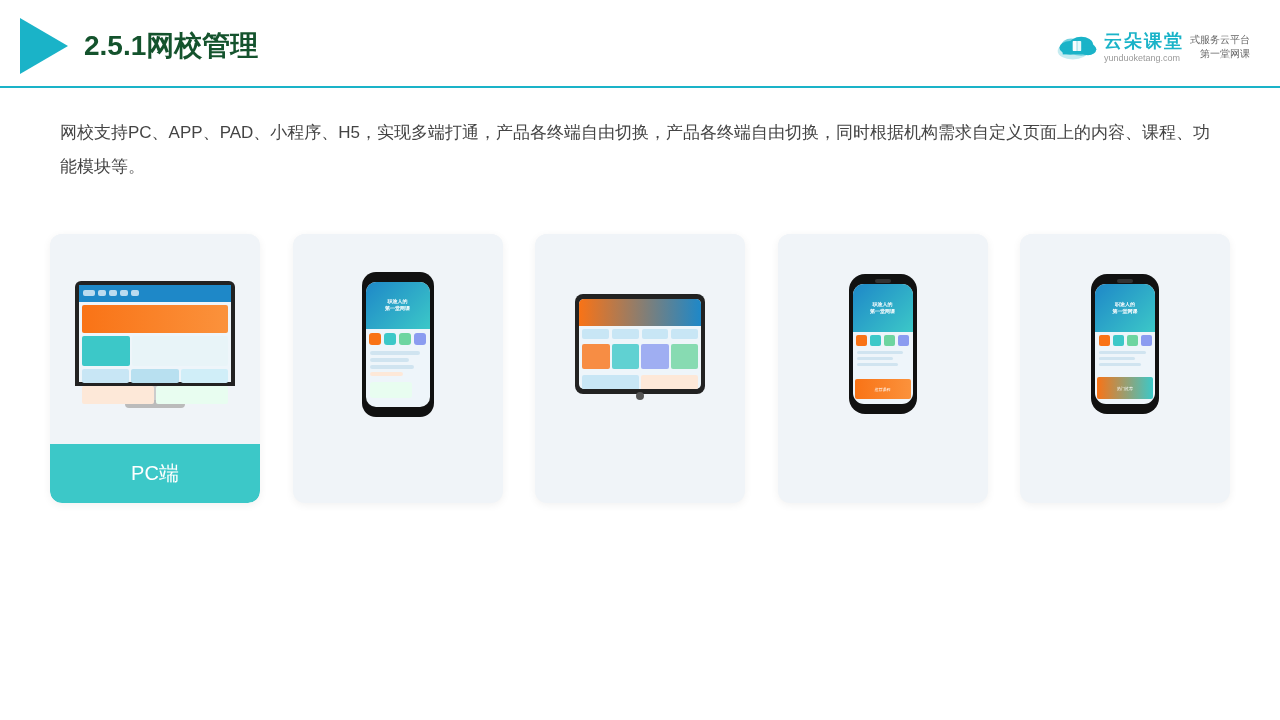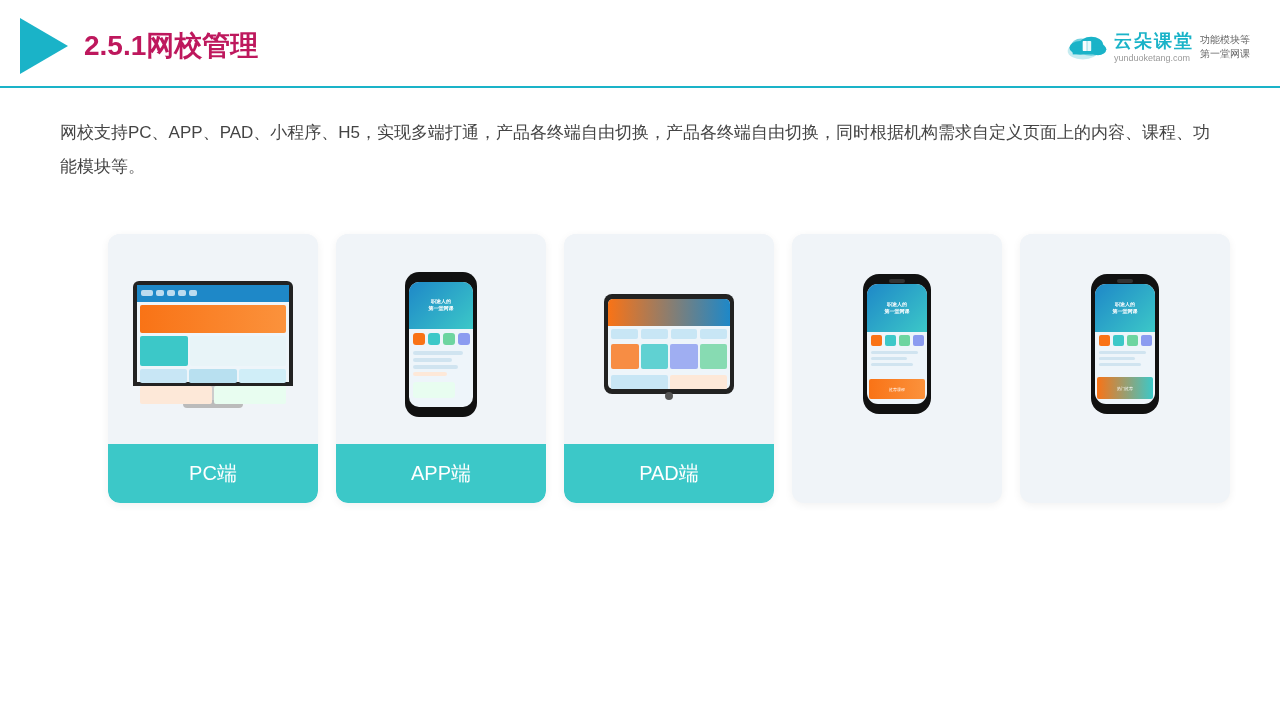--- a/index.html
+++ b/index.html
@@ -28,21 +28,21 @@
     .logo-triangle {
       width: 0;
       height: 0;
       border-style: solid;
       border-width: 28px 0 28px 48px;
       border-color: transparent transparent transparent #1ab3c8;
     }
     .page-title {
       font-size: 28px;
       font-weight: bold;
-      color: #be185d;
+      color: #14532d;
     }
     .header-right {
       display: flex;
       flex-direction: column;
       align-items: flex-start;
     }
     .brand-logo {
       display: flex;
       align-items: center;
       gap: 6px;
@@ -74,21 +74,21 @@
       padding: 28px 60px 10px 60px;
       font-size: 17px;
       color: #444;
       line-height: 2;
       font-weight: 400;
     }
 
     
     .cards-container {
       display: flex;
-      justify-content: flex-end;
+      justify-content: space-between;
       gap: 18px;
       padding: 30px 50px 20px 50px;
       margin-top: 10px;
     }
 
     .card {
       background: #f0f4f8;
       border-radius: 12px;
       width: 210px;
       display: flex;
@@ -438,21 +438,21 @@
 
         <rect x="20" y="10" width="10" height="12" rx="1" fill="white" opacity="0.9"></rect>
         <rect x="20" y="10" width="5" height="12" rx="1" fill="white" opacity="0.7"></rect>
         <line x1="25" y1="10" x2="25" y2="22" stroke="#1ab3c8" stroke-width="0.5"></line>
       </svg>
       <div>
         <div class="brand-text-main">云朵课堂</div>
         <div class="brand-url">yunduoketang.com</div>
       </div>
       <div class="brand-slogan">
-        <span>功能模块等</span><br>
+        <span>式服务云平台</span><br>
         <span>第一堂网课</span>
       </div>
     </div>
   </div>
 </div>
 
 <div class="description">网校支持PC、APP、PAD、小程序、H5，实现多端打通，产品各终端自由切换，产品各终端自由切换，同时根据机构需求自定义页面上的内容、课程、功能模块等。</div>
 
 <div class="cards-container">
 
@@ -512,21 +512,20 @@
               <div class="phone-line" style="width:90%"></div>
               <div class="phone-line" style="width:70%"></div>
               <div class="phone-line" style="width:80%"></div>
               <div class="phone-line" style="width:60%; background:#fde8d8"></div>
               <div class="phone-line" style="width:75%; background:#e8fdf0; margin-top:6px;height:16px;border-radius:3px"></div>
             </div>
           </div>
         </div>
       </div>
     </div>
-    <div class="card-label">APP端</div>
   </div>
 
   <div class="card">
     <div class="card-image-area">
       <div class="tablet-device">
         <div class="tablet-outer">
           <div class="tablet-screen">
             <div class="tablet-screen-top"></div>
             <div class="tablet-screen-nav">
               <div class="tablet-nav-item"></div>
@@ -542,21 +541,20 @@
             </div>
             <div class="tablet-screen-cards-row" style="margin-top:2px">
               <div class="tablet-card-item" style="height:18px;background:#c8e6f5"></div>
               <div class="tablet-card-item" style="height:18px;background:#fde8d8"></div>
             </div>
           </div>
           <div class="tablet-home-button"></div>
         </div>
       </div>
     </div>
-    <div class="card-label">PAD端</div>
   </div>
 
   <div class="card">
     <div class="card-image-area">
       <div class="phone-device">
         <div class="mini-phone-outer">
           <div class="mini-phone-camera"></div>
           <div class="mini-phone-screen">
             <div class="mini-phone-banner">
               <div class="mini-phone-banner-text">职途人的<br>第一堂网课</div>

